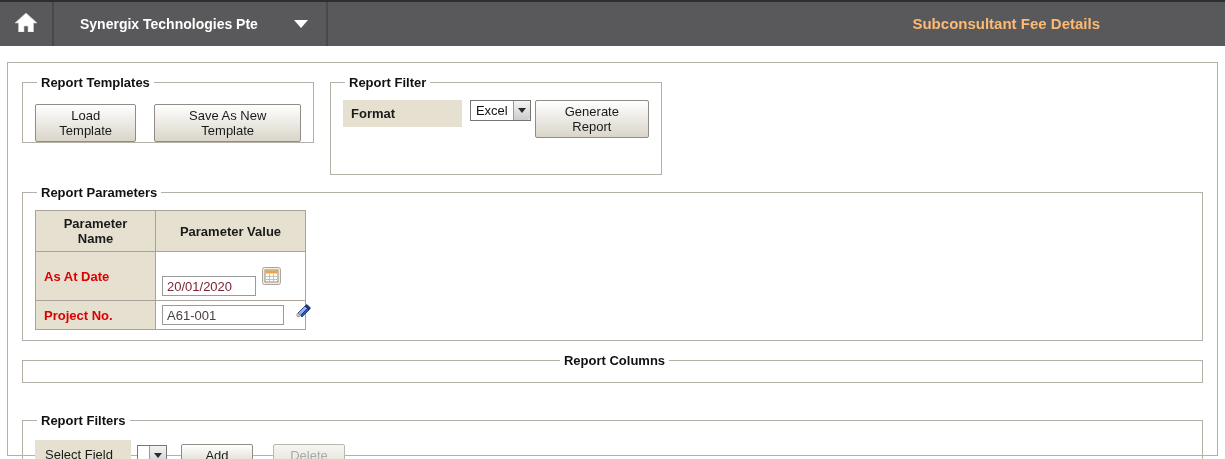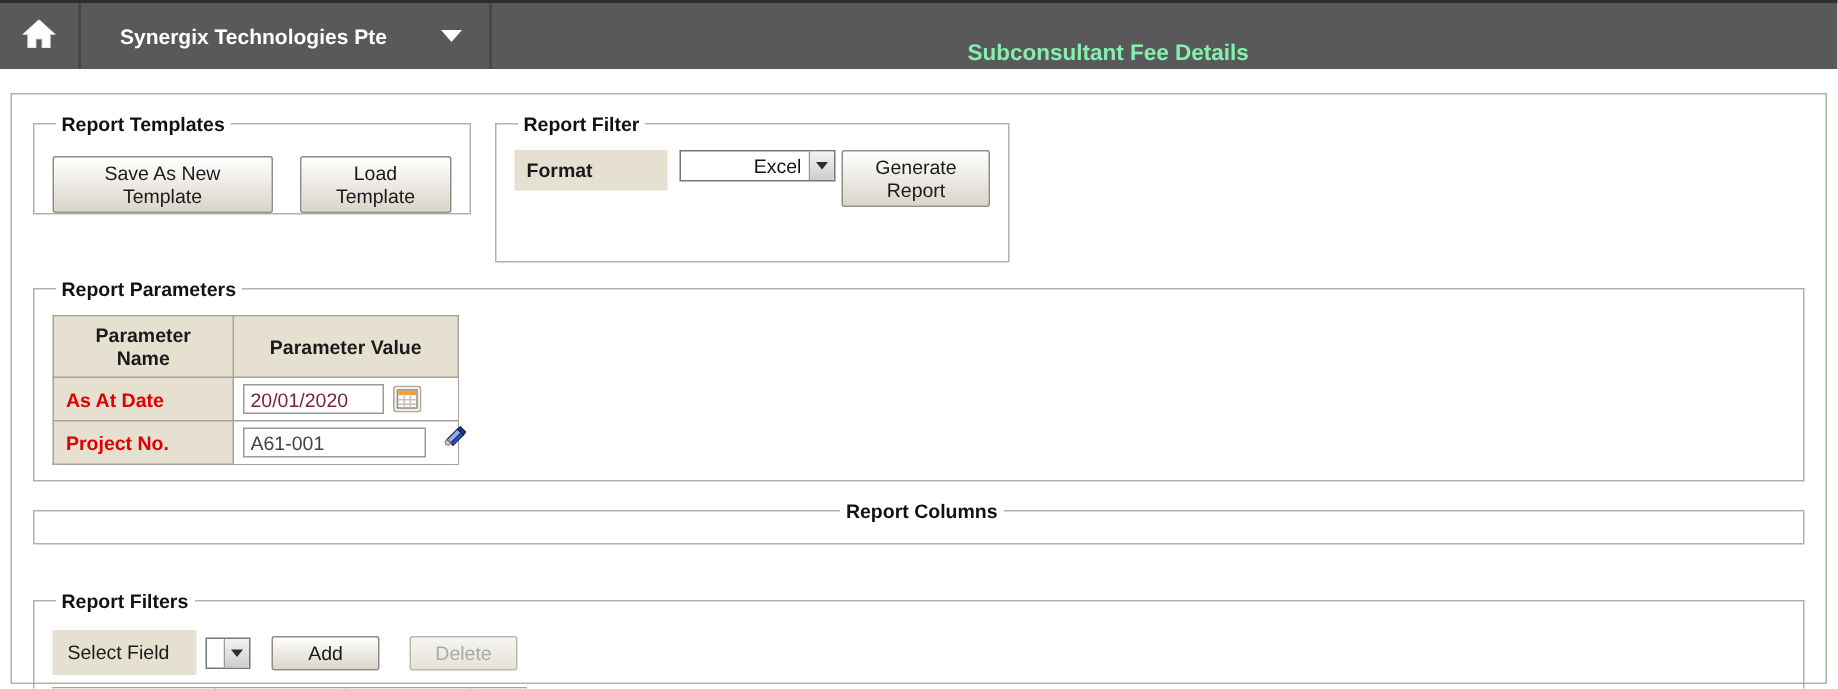--- a/index.html
+++ b/index.html
@@ -22,22 +22,22 @@
     width:262px; display:flex; align-items:center; padding-left:14px;
     border-right:2px solid #48484a; cursor:pointer;
   }
   .topbar-company .company-name { color:#ffffff; font-weight:bold; font-size:14px; }
   .caret-down {
     margin-left:auto; margin-right:18px; width:0; height:0;
     border-left:7px solid transparent; border-right:7px solid transparent;
     border-top:8px solid #ffffff;
   }
   .topbar-title {
-    position:absolute; left:645px; width:455px; top:12px; height:44px;
-    line-height:44px; text-align:left; color:#86efac; font-weight:bold; font-size:15px;
+    position:absolute; left:645px; width:455px; top:0; height:44px;
+    line-height:44px; text-align:right; color:#fdba74; font-weight:bold; font-size:15px;
   }
 
   
   .page-container {
     margin:16px 7px 0 7px; height:394px; border:1px solid #b5b1a8;
     background:#ffffff; padding:12px 14px;
   }
 
   fieldset {
     border:1px solid #b5b1a8; padding:6px 12px 10px 12px; margin:0;
@@ -81,42 +81,42 @@
     border-top:5px solid #2b2b2b;
   }
   .combo-small .combo-value { min-width:11px; }
 
   
   .export-row { display:flex; align-items:flex-start; margin-top:4px; }
   .format-label {
     width:124px; height:27px; background:#e5e0d0; font-weight:bold;
     padding:6px 8px 0 8px;
   }
-  .export-row .combo { margin-left:8px;padding-left:44px; }
+  .export-row .combo { margin-left:8px; }
   .export-row .btn { margin-left:4px; }
   .advance-row { margin-top:9px; }
 
   
   table.grid { border-collapse:collapse; margin-top:4px; }
   table.grid th, table.grid td { border:1px solid #a8a29a; }
   table.grid th {
     background:#e5e0d0; font-weight:bold; text-align:center; padding:5px 10px; font-size:13px;
   }
   .params-name-col { width:120px; }
   .params-value-col { width:150px; }
   td.param-name {
     background:#e5e0d0; color:#dd0000; font-weight:bold; padding:6px 8px; font-size:13px;
   }
   td.param-value { background:#ffffff; padding:4px 6px; position:relative; }
   .value-flex { display:flex; align-items:center; gap:6px; }
   input.field {
     height:20px; border:1px solid #9a9a9a; padding:1px 4px;
     font-family:"Liberation Sans", sans-serif; font-size:13px;
   }
-  .date-input { width:94px; color:#7b2433; }
+  .date-input { width:94px; color:#7b2433;margin-top:20px; }
   .proj-input { width:122px; color:#4a4040; }
   .icon-btn { cursor:pointer; display:inline-flex; }
   .lookup-abs { position:absolute; right:-7px; top:2px; }
 
   
   .filter-select-row { display:flex; align-items:center; margin-top:6px; }
   .select-field-label {
     background:#e5e0d0; font-weight:normal; padding:7px 10px; height:30px; width:96px;
   }
   .filter-select-row .combo { margin-left:6px; }
@@ -148,22 +148,22 @@
   <div class="topbar-title">Subconsultant Fee Details</div>
 </div>
 
 <div class="page-container">
 
   <div class="row-top">
 
     <fieldset class="fs-templates">
       <legend>Report Templates</legend>
       <div class="btn-row">
+        <button class="btn">Load Template</button>
         <button class="btn">Save As New Template</button>
-        <button class="btn">Load Template</button>
       </div>
     </fieldset>
 
     <fieldset class="fs-export">
       <legend>Report Filter</legend>
       <div class="export-row">
         <div class="format-label">Format</div>
         <div class="combo">
           <span class="combo-value">Excel</span>
           <span class="combo-btn">

